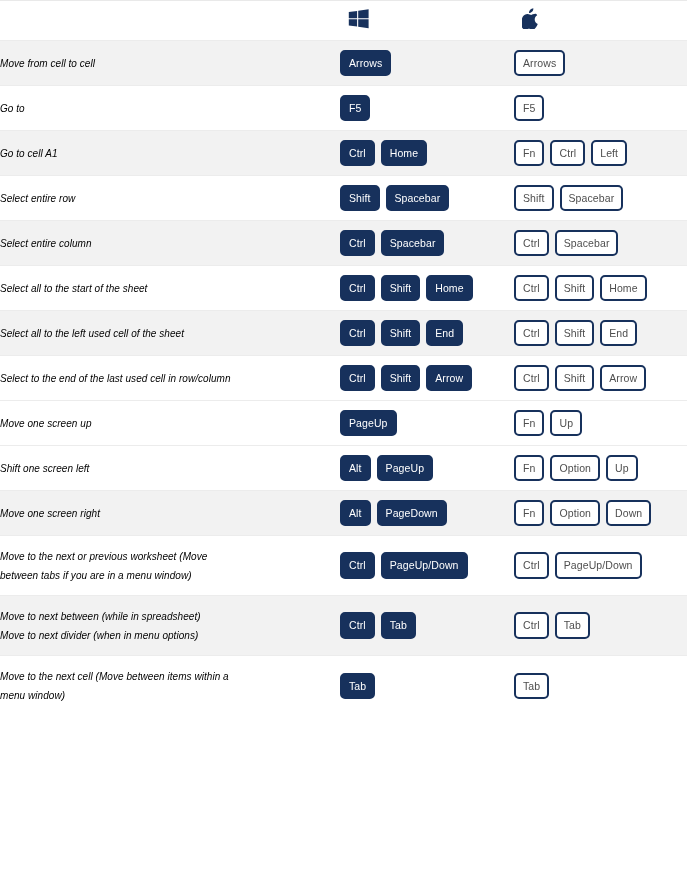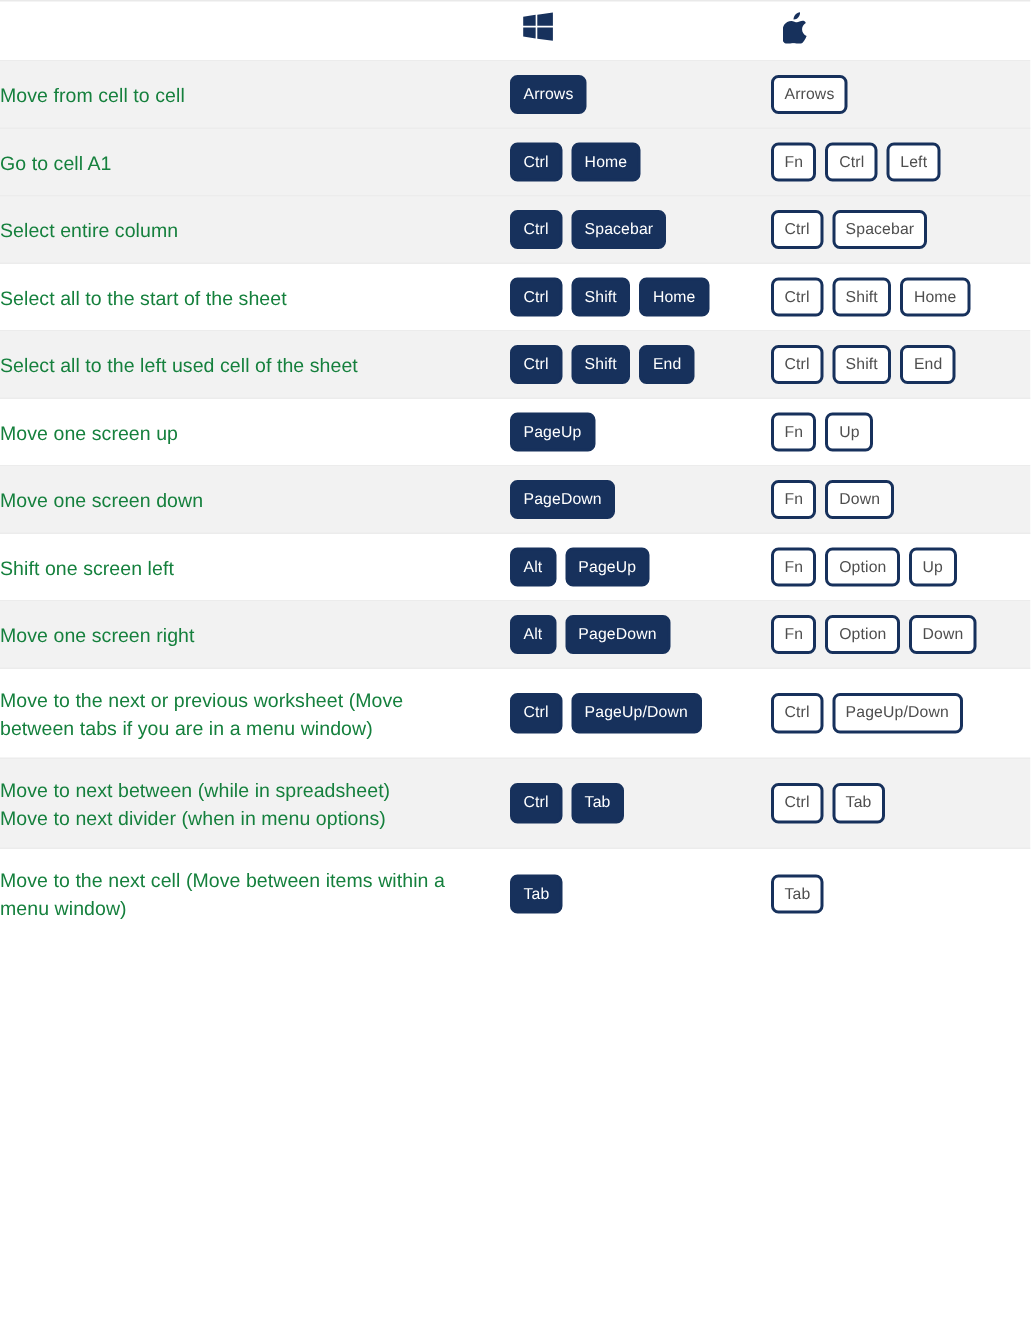--- a/index.html
+++ b/index.html
@@ -60,24 +60,25 @@
   .shortcut-table tbody td {
     padding: 0;
     margin: 0;
     vertical-align: middle;
     border: 0;
     border-top: 1px solid #ececec;
   }
 
   .desc {
     padding: 6px 14px 6px 10px;
-    font-size: 13px;
+    font-size: 10px;
     line-height: 19px;
-    color: #15803d;
+    color: #000000;
     letter-spacing: 0.05px;
+    font-style: italic;
   }
   .desc .line { display: block; }
 
   .keys {
     padding: 4px 0 4px 12px;
     white-space: nowrap;
   }
 
   
   .key {
@@ -136,27 +137,41 @@
     </tr>
   </thead>
   <tbody id="table-body">
       <tr class="alt">
         <td class="desc">
           <span class="line">Move from cell to cell</span>
         </td>
         <td class="keys"><span class="key win">Arrows</span></td>
         <td class="keys"><span class="key mac">Arrows</span></td>
       </tr>
+      <tr>
+        <td class="desc">
+          <span class="line">Go to</span>
+        </td>
+        <td class="keys"><span class="key win">F5</span></td>
+        <td class="keys"><span class="key mac">F5</span></td>
+      </tr>
       <tr class="alt">
         <td class="desc">
           <span class="line">Go to cell A1</span>
         </td>
         <td class="keys"><span class="key win">Ctrl</span><span class="key win">Home</span></td>
         <td class="keys"><span class="key mac">Fn</span><span class="key mac">Ctrl</span><span class="key mac">Left</span></td>
       </tr>
+      <tr>
+        <td class="desc">
+          <span class="line">Select entire row</span>
+        </td>
+        <td class="keys"><span class="key win">Shift</span><span class="key win">Spacebar</span></td>
+        <td class="keys"><span class="key mac">Shift</span><span class="key mac">Spacebar</span></td>
+      </tr>
       <tr class="alt">
         <td class="desc">
           <span class="line">Select entire column</span>
         </td>
         <td class="keys"><span class="key win">Ctrl</span><span class="key win">Spacebar</span></td>
         <td class="keys"><span class="key mac">Ctrl</span><span class="key mac">Spacebar</span></td>
       </tr>
       <tr>
         <td class="desc">
           <span class="line">Select all to the start of the sheet</span>
@@ -166,32 +181,32 @@
       </tr>
       <tr class="alt">
         <td class="desc">
           <span class="line">Select all to the left used cell of the sheet</span>
         </td>
         <td class="keys"><span class="key win">Ctrl</span><span class="key win">Shift</span><span class="key win">End</span></td>
         <td class="keys"><span class="key mac">Ctrl</span><span class="key mac">Shift</span><span class="key mac">End</span></td>
       </tr>
       <tr>
         <td class="desc">
+          <span class="line">Select to the end of the last used cell in row/column</span>
+        </td>
+        <td class="keys"><span class="key win">Ctrl</span><span class="key win">Shift</span><span class="key win">Arrow</span></td>
+        <td class="keys"><span class="key mac">Ctrl</span><span class="key mac">Shift</span><span class="key mac">Arrow</span></td>
+      </tr>
+      <tr>
+        <td class="desc">
           <span class="line">Move one screen up</span>
         </td>
         <td class="keys"><span class="key win">PageUp</span></td>
         <td class="keys"><span class="key mac">Fn</span><span class="key mac">Up</span></td>
       </tr>
-      <tr class="alt">
-        <td class="desc">
-          <span class="line">Move one screen down</span>
-        </td>
-        <td class="keys"><span class="key win">PageDown</span></td>
-        <td class="keys"><span class="key mac">Fn</span><span class="key mac">Down</span></td>
-      </tr>
       <tr>
         <td class="desc">
           <span class="line">Shift one screen left</span>
         </td>
         <td class="keys"><span class="key win">Alt</span><span class="key win">PageUp</span></td>
         <td class="keys"><span class="key mac">Fn</span><span class="key mac">Option</span><span class="key mac">Up</span></td>
       </tr>
       <tr class="alt">
         <td class="desc">
           <span class="line">Move one screen right</span>

